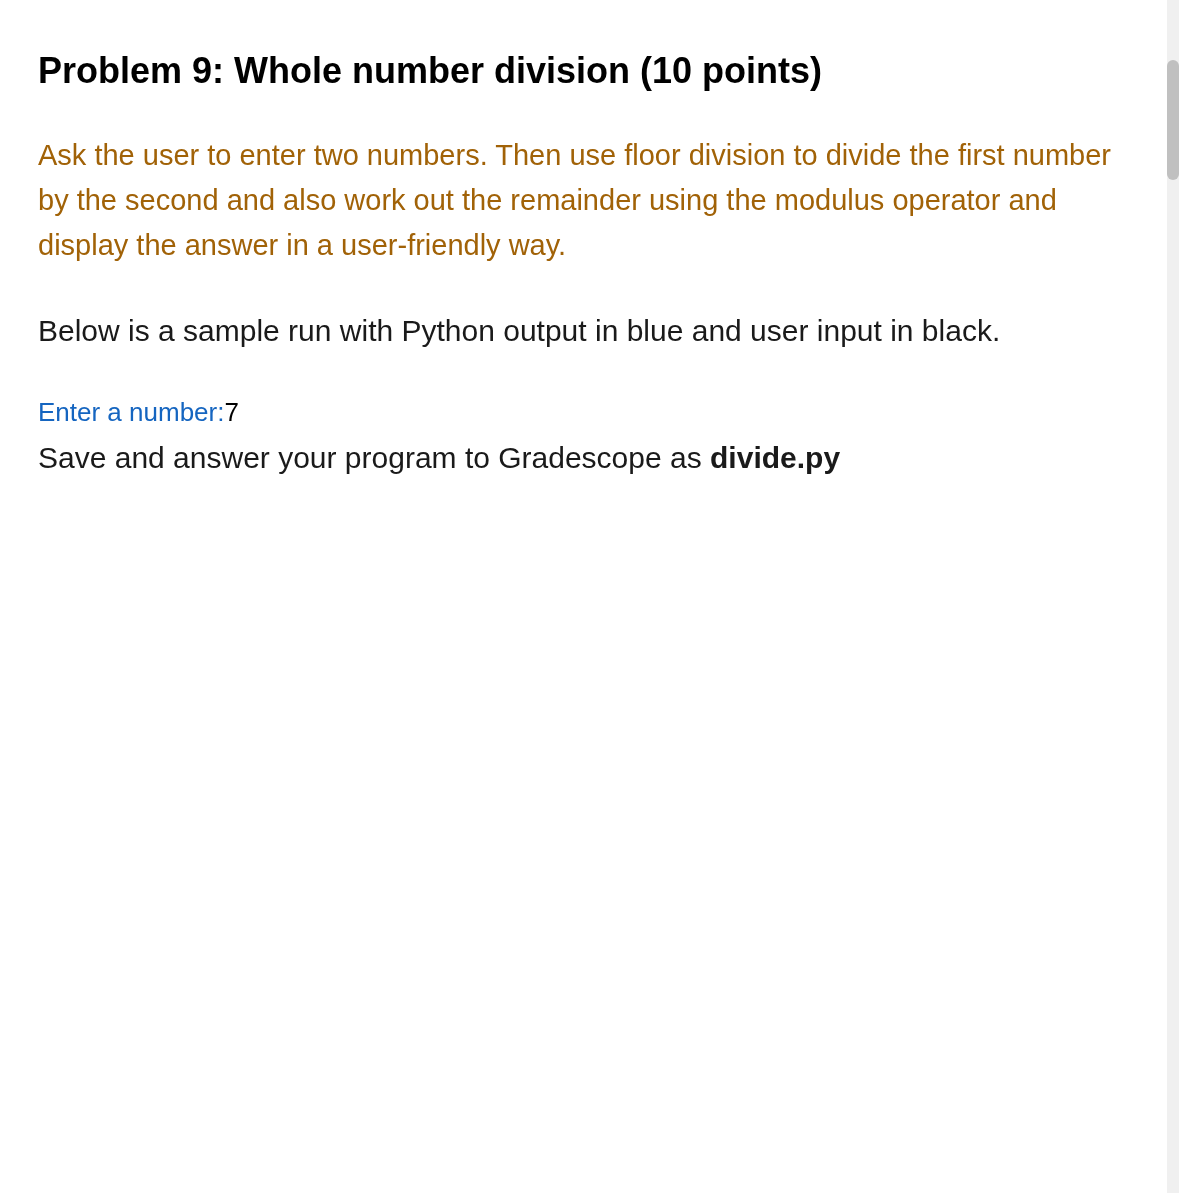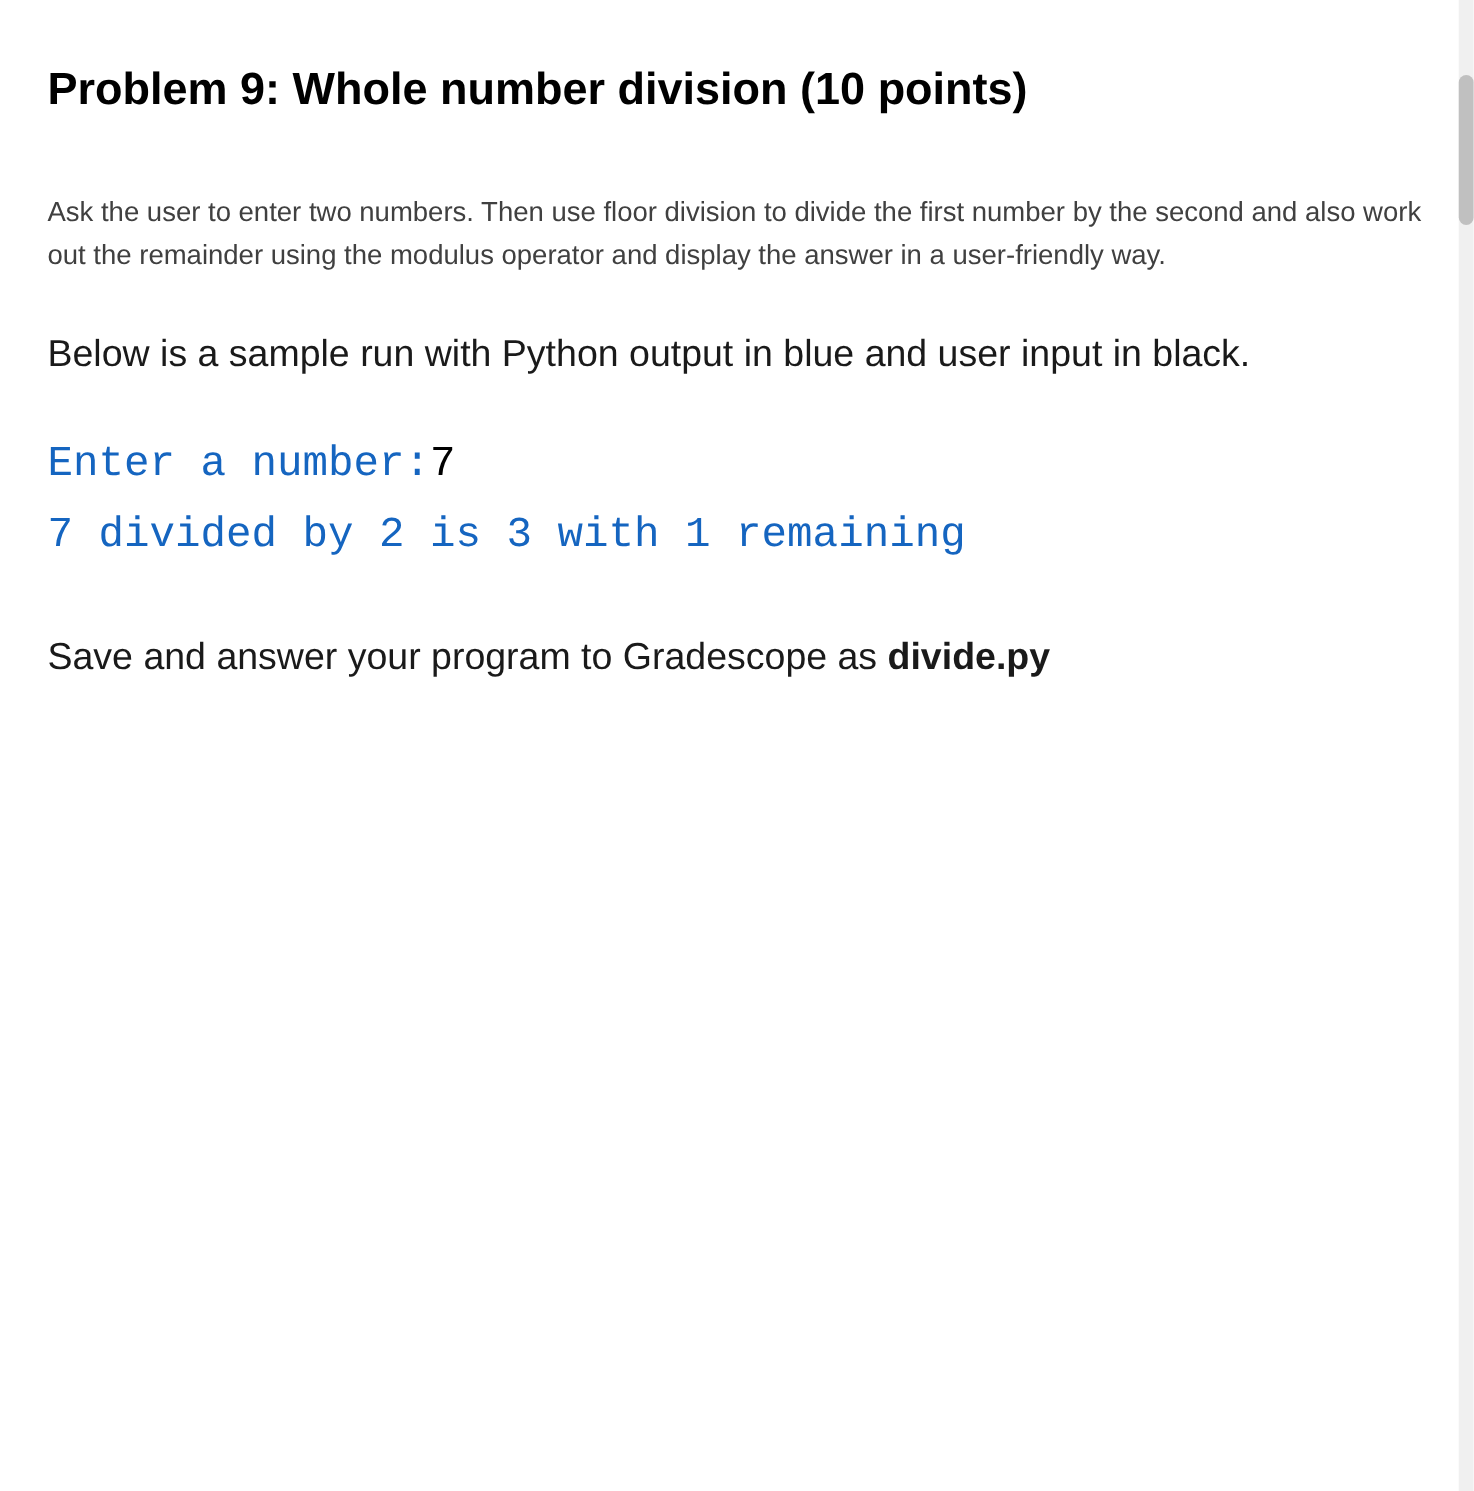--- a/index.html
+++ b/index.html
@@ -34,44 +34,43 @@
       width: 12px;
       height: 120px;
       background: #c0c0c0;
       border-radius: 6px;
     }
 
     .problem-title {
       font-size: 36px;
       font-weight: 700;
       line-height: 1.25;
-      margin-bottom: 60px;
+      margin-bottom: 40px;
       color: #000000;
     }
 
     .description {
-      font-size: 22px;
+      font-size: 29px;
       line-height: 1.55;
       margin-bottom: 40px;
-      color: #404040;
+      color: #a16207;
     }
 
     .sample-intro {
       font-size: 30px;
       line-height: 1.55;
       margin-bottom: 36px;
       color: #1a1a1a;
     }
 
     .code-block {
-      font-family: Liberation Mono, monospace;
-      font-size: 34px;
+      font-family: Liberation Sans, sans-serif;
+      font-size: 26px;
       line-height: 1.7;
       color: #1565c0;
-      margin-bottom: 44px;
     }
 
     .code-line {
       display: block;
     }
 
     .code-user-input {
       color: #000000;
     }
 
@@ -95,20 +94,17 @@
 <h1 class="problem-title">Problem 9: Whole number division (10 points)</h1>
 
 <p class="description">Ask the user to enter two numbers.  Then use floor division to divide the first number by the second and also work out the remainder using the modulus operator and display the answer in a user-friendly way.</p>
 
 <p class="sample-intro">Below is a sample run with Python output in blue and user input in black.</p>
 
 <div class="code-block">
   <span class="code-line">
     <span>Enter a number:</span><span class="code-user-input">7</span>
   </span>
-  <span class="code-line">
-    <span>7 divided by 2 is 3 with 1 remaining</span>
-  </span>
 </div>
 
 <p class="submit-text">
   <span>Save and answer your program to Gradescope as </span><strong>divide.py</strong>
 </p>
 
 </body></html>

